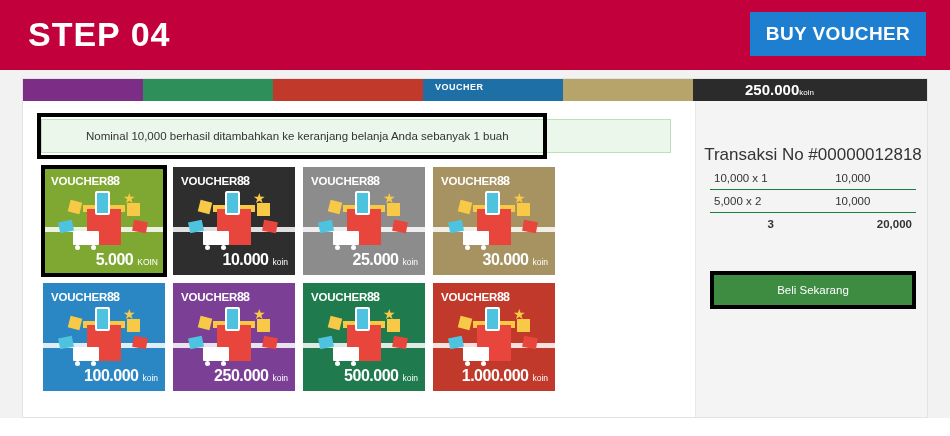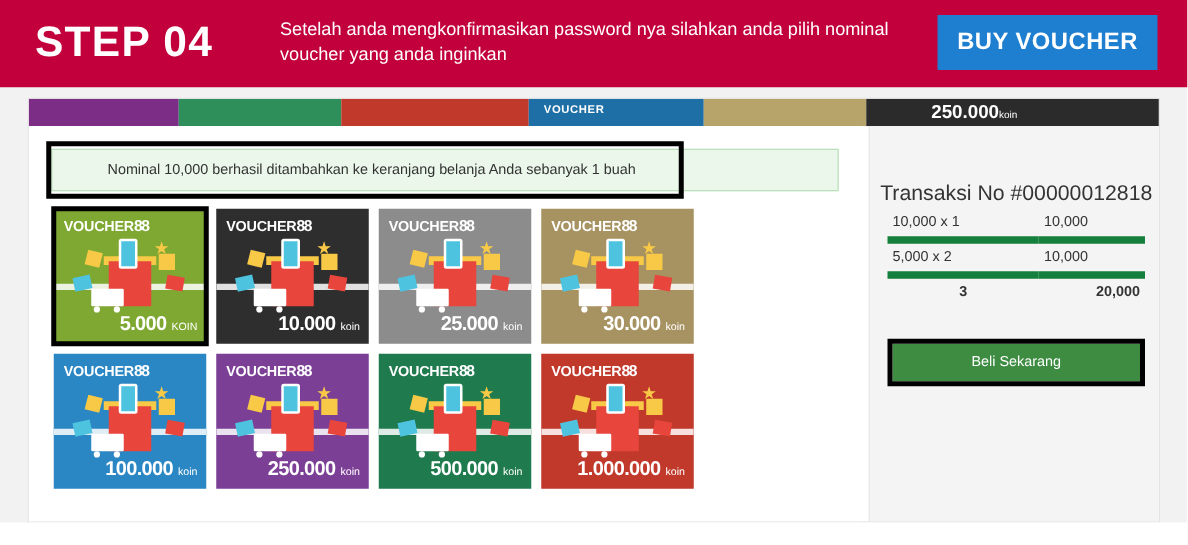--- a/index.html
+++ b/index.html
@@ -225,21 +225,21 @@
     font-size: 17px; color: #333333;
   }
   .cart-table {
     position: absolute; left: 14px; top: 66px;
     width: 206px;
     border-collapse: collapse;
     font-size: 11.5px; color: #333333;
   }
   .cart-table td {
     padding: 5px 4px;
-    border-bottom: 6px solid #15803d;
+    border-bottom: 1px solid #15803d;
   }
   .cart-table td.right { text-align: left; }
   .cart-table tr.total td {
     font-weight: bold; border-bottom: none;
     border-top: 1px solid #c9c9c9;
     text-align: center;
   }
   .cart-table tr.total td.right { text-align: right; }
 
   .beli-wrap {
@@ -267,21 +267,20 @@
     background: #ffffff;
   }
 </style>
 </head>
 <body>
 
 <div id="page">
 
   <div class="header">
     <div class="step-label">STEP 04</div>
-    <div class="header-desc">Setelah anda mengkonfirmasikan password nya silahkan anda pilih nominal voucher yang anda inginkan</div>
     <button class="buy-voucher-btn">BUY VOUCHER</button>
   </div>
 
   <div class="body-area">
     <div class="shot">
 
       <div class="carousel-strip">
         <div class="strip-seg s1"></div>
         <div class="strip-seg s2"></div>
         <div class="strip-seg s3"></div>

